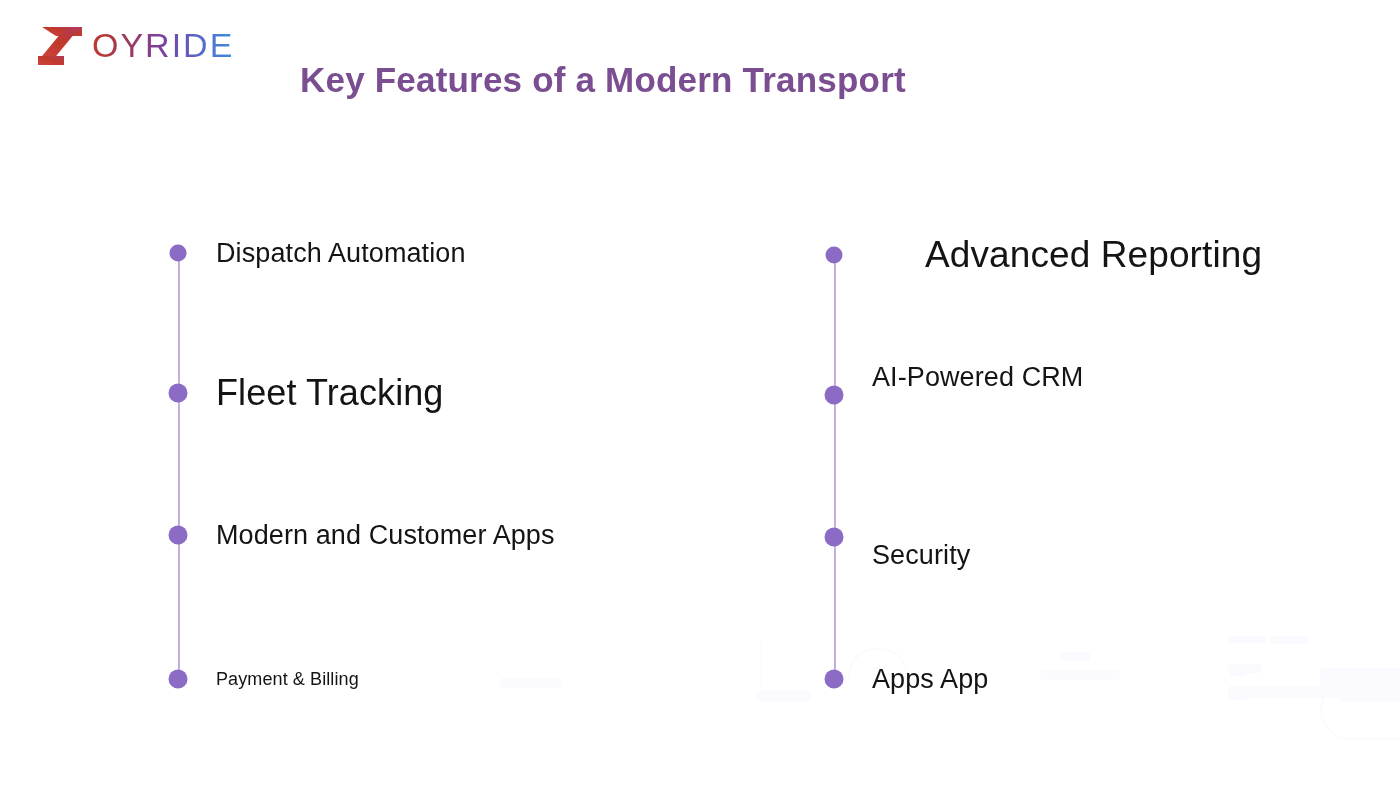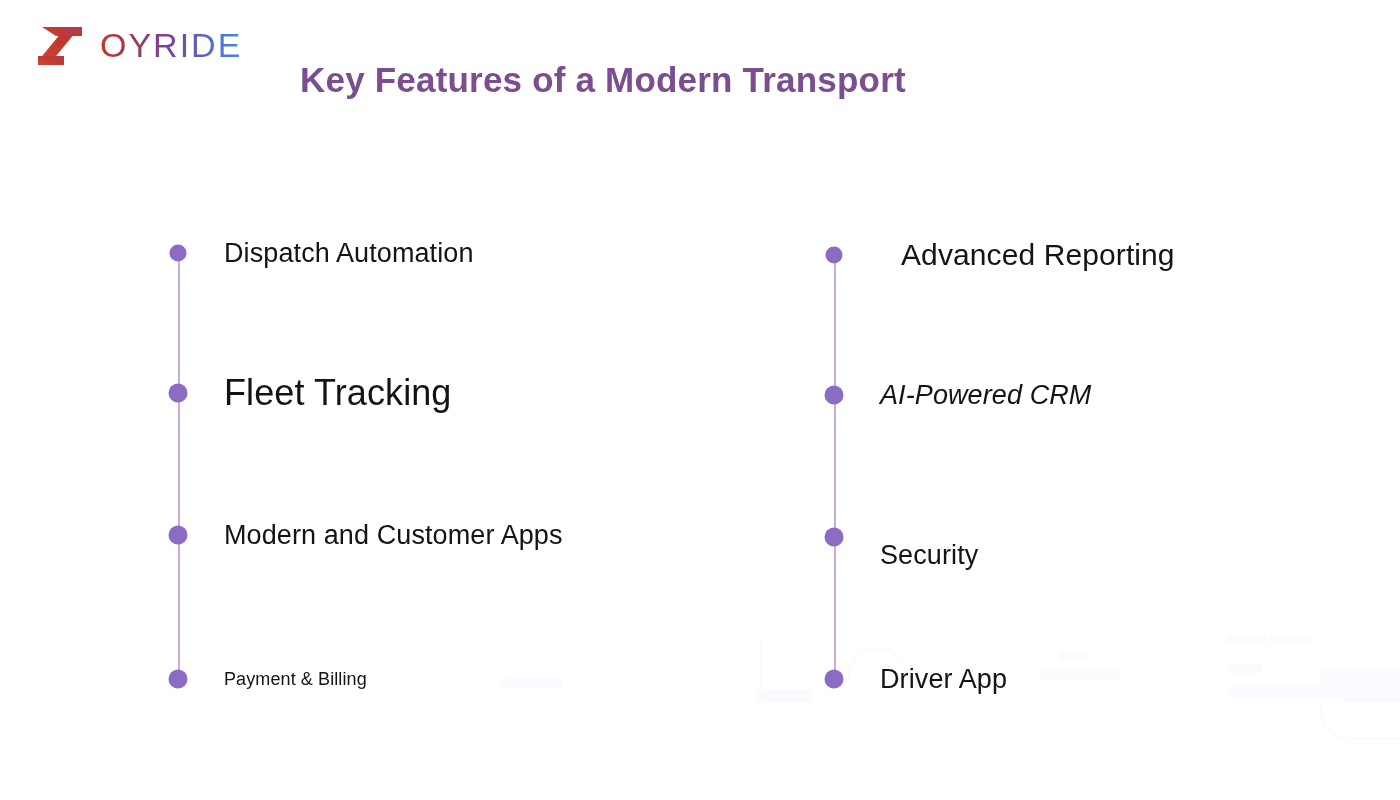--- a/index.html
+++ b/index.html
@@ -79,21 +79,21 @@
     font-family: "Liberation Sans", sans-serif;
     font-size: 34px;
     font-weight: 500;
     letter-spacing: 2px;
     line-height: 1;
     background-image: linear-gradient(90deg, #c0392b 0%, #a03a55 22%, #7d3f9c 48%, #5a62c4 72%, #3d8fdd 100%);
     -webkit-background-clip: text;
     background-clip: text;
     color: transparent;
     -webkit-text-fill-color: transparent;
-    margin-left: 16px;
+    margin-left: 8px;
     position: relative;
     top: -1px;
   }
 
   
   .title {
     position: absolute;
     left: 300px;
     top: 50px;
     width: 800px;
@@ -133,21 +133,20 @@
   .node-lg { width: 19px; height: 19px; }
 
   .item-label {
     position: absolute;
     transform: translateY(-50%);
     color: #141414;
     font-family: "Liberation Sans", sans-serif;
     font-weight: 400;
     white-space: nowrap;
     letter-spacing: 0.1px;
-    margin-left: 8px;
   }
 </style>
 </head>
 <body>
 
 <div class="slide">
 
   <div class="watermark wm1"></div>
   <div class="watermark wm2"></div>
   <div class="watermark wm3"></div>
@@ -197,25 +196,25 @@
     <div class="item-label" style="left:216px; top:535px; font-size:27px;">Modern and Customer Apps</div>
 
     <div class="node node-lg" style="left:178px; top:679px;"></div>
     <div class="item-label" style="left:216px; top:679px; font-size:18px;">Payment &amp; Billing</div>
   </div>
 
   <div class="column col-right">
     <div class="axis axis-right"></div>
 
     <div class="node node-sm" style="left:834px; top:255px;"></div>
-    <div class="item-label" style="left:893px; top:255px; font-size:30px;">Advanced Reporting</div>
+    <div class="item-label" style="left:925px; top:255px; font-size:37px;">Advanced Reporting</div>
 
     <div class="node node-lg" style="left:834px; top:395px;"></div>
-    <div class="item-label" style="left:872px; top:395px; font-size:27px;font-style:italic;">AI-Powered CRM</div>
+    <div class="item-label" style="left:872px; top:377px; font-size:27px;">AI-Powered CRM</div>
 
     <div class="node node-lg" style="left:834px; top:537px;"></div>
     <div class="item-label" style="left:872px; top:555px; font-size:27px;">Security</div>
 
     <div class="node node-lg" style="left:834px; top:679px;"></div>
-    <div class="item-label" style="left:872px; top:679px; font-size:27px;">Driver App</div>
+    <div class="item-label" style="left:872px; top:679px; font-size:27px;">Apps App</div>
   </div>
 
 </div>
 
 </body></html>

